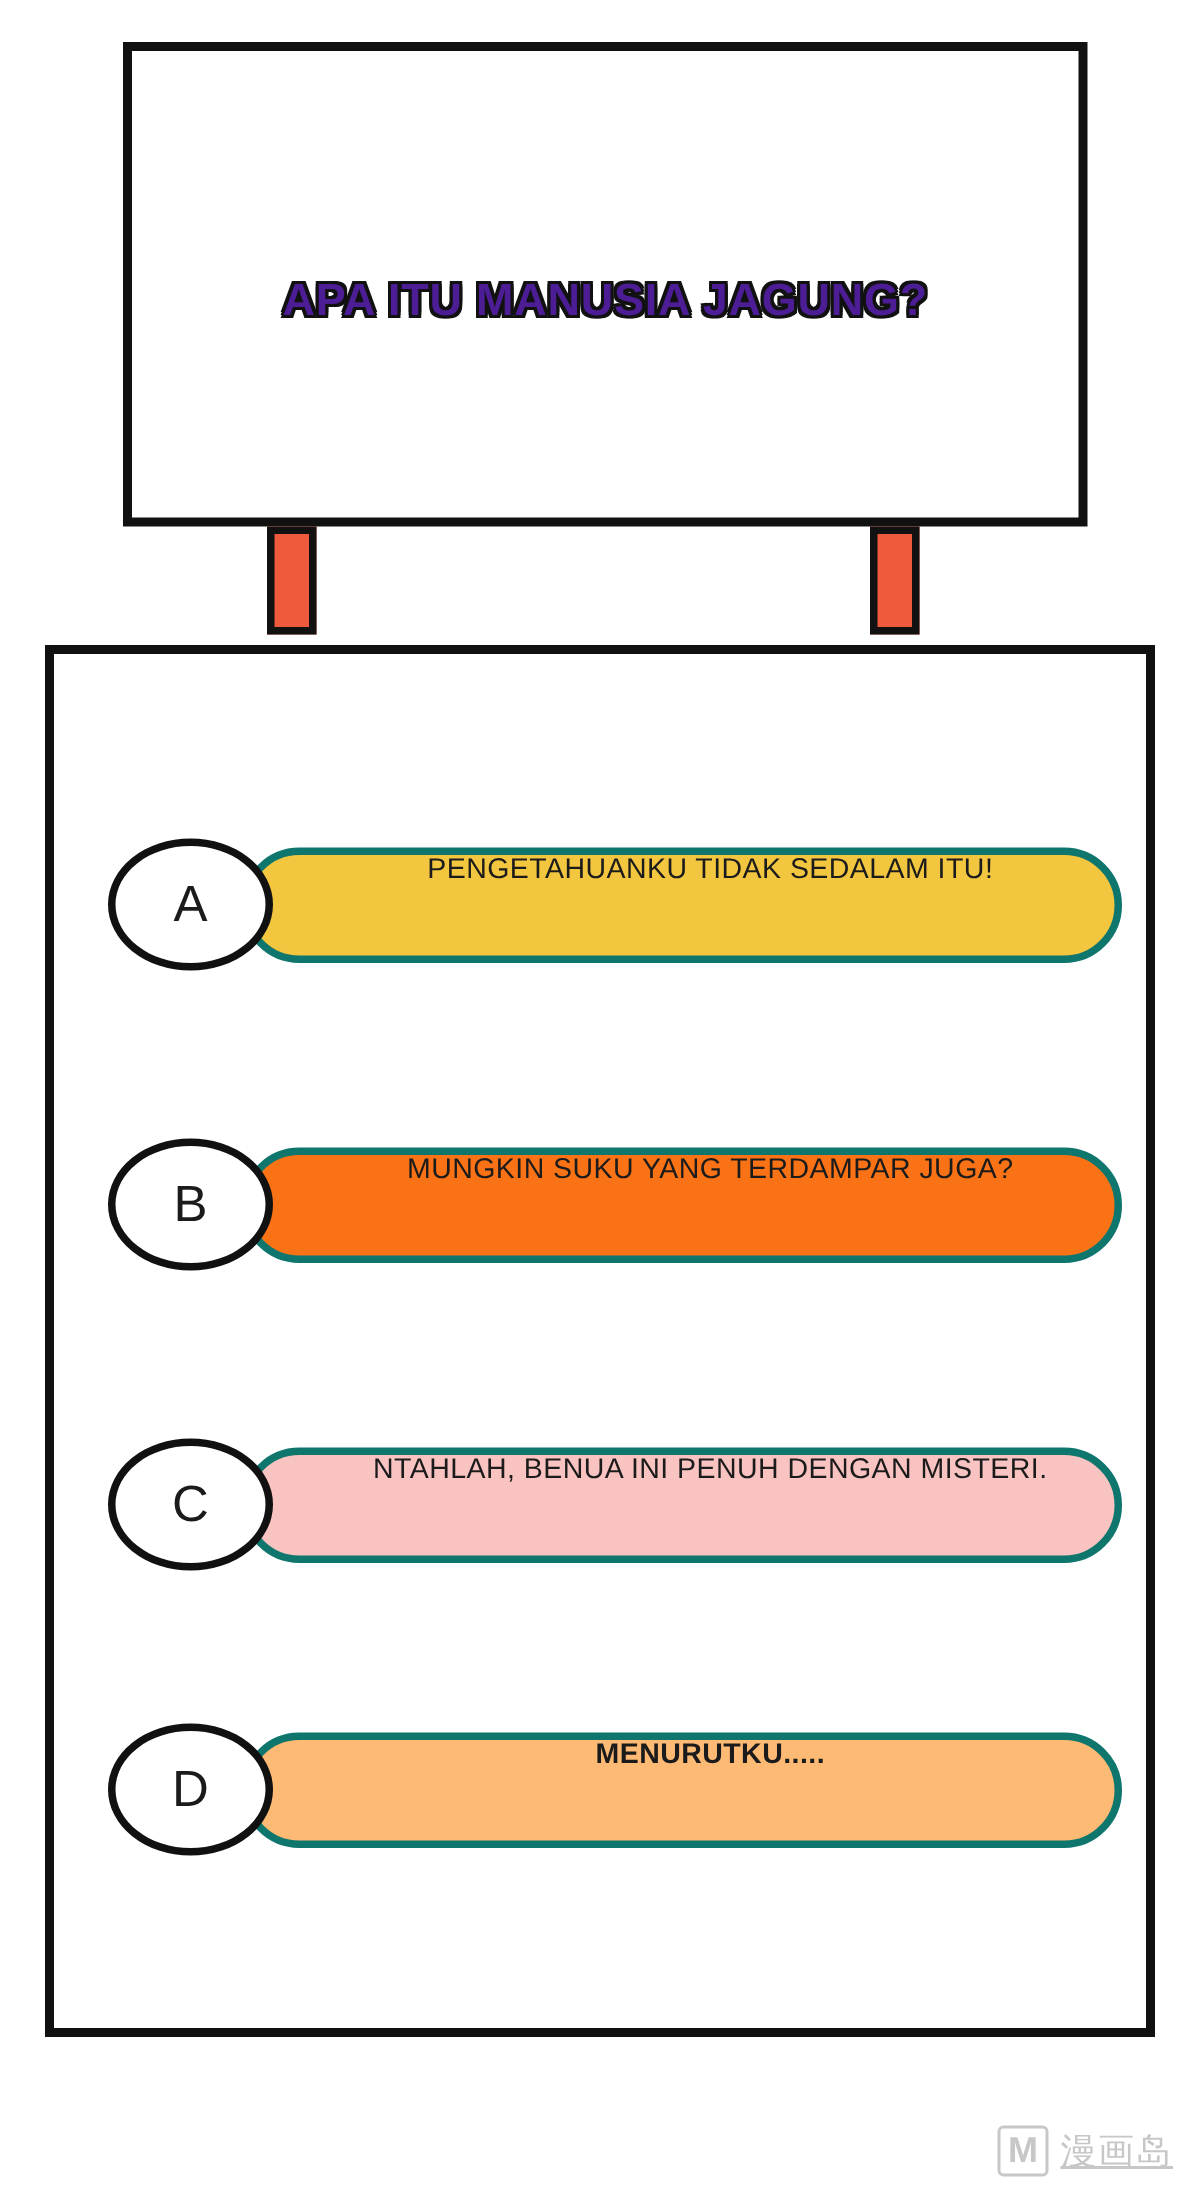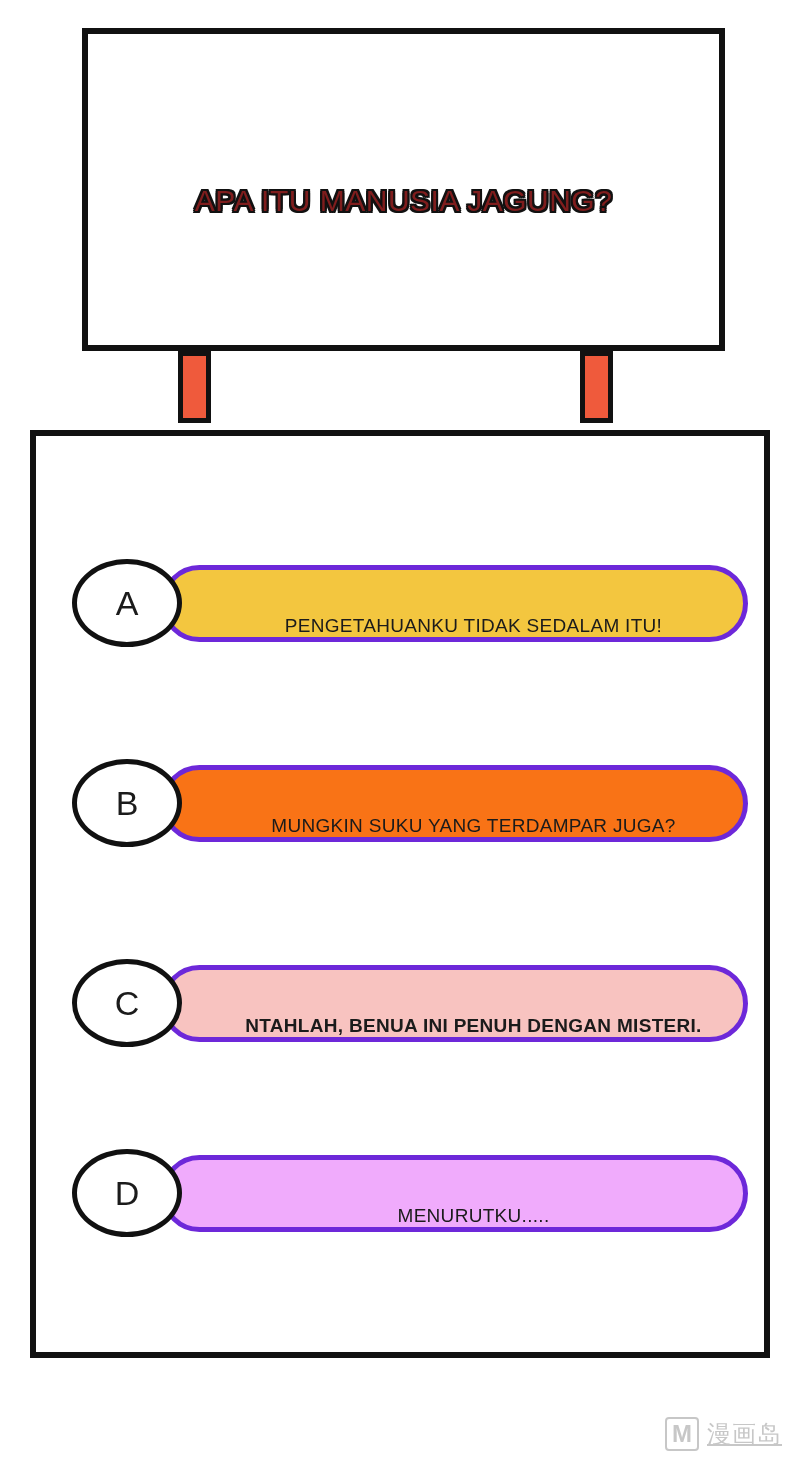--- a/index.html
+++ b/index.html
@@ -26,23 +26,23 @@
     border: 6px solid #111111;
     box-sizing: border-box;
   }
   #question-title {
     position: absolute;
     left: 0;
     right: 0;
     top: 150px;
     text-align: center;
     font-size: 30px;
-    font-weight: normal;
+    font-weight: bold;
     letter-spacing: 0.5px;
-    color: #7f1d1d;
+    color: #4c1d95;
     -webkit-text-stroke: 1.5px #111111;
     paint-order: stroke fill;
     text-shadow:
       -2px -2px 0 #111, 2px -2px 0 #111, -2px 2px 0 #111, 2px 2px 0 #111,
       -2px 0 0 #111, 2px 0 0 #111, 0 -2px 0 #111, 0 2px 0 #111;
   }
 
   
   .board-leg {
     position: absolute;
@@ -77,25 +77,25 @@
   #option-row-1 { top: 323px; }
   #option-row-2 { top: 523px; }
   #option-row-3 { top: 713px; }
 
   .option-bar {
     position: absolute;
     left: 89px;
     top: 6px;
     width: 587px;
     height: 77px;
-    border: 5px solid #6d28d9;
+    border: 5px solid #0f766e;
     border-radius: 40px;
     box-sizing: border-box;
     display: flex;
-    align-items: flex-end;
+    align-items: flex-start;
     justify-content: center;
   }
   .option-text {
     font-size: 19px;
     color: #1b1b1b;
     letter-spacing: 0.3px;
     padding: 0 18px 0 56px;
     text-align: center;
     line-height: 1.1;
   }
@@ -167,28 +167,28 @@
   </div>
 
   <div class="option-row" id="option-row-1">
     <div class="option-bar" id="option-bar-1" style="background: #f97316;">
       <span class="option-text">MUNGKIN SUKU YANG TERDAMPAR JUGA?</span>
     </div>
     <div class="option-letter">B</div>
   </div>
 
   <div class="option-row" id="option-row-2">
-    <div class="option-bar" id="option-bar-2" style="background: rgb(248, 195, 192); font-weight: bold;">
+    <div class="option-bar" id="option-bar-2" style="background: rgb(248, 195, 192);">
       <span class="option-text">NTAHLAH, BENUA INI PENUH DENGAN MISTERI.</span>
     </div>
     <div class="option-letter">C</div>
   </div>
 
   <div class="option-row" id="option-row-3">
-    <div class="option-bar" id="option-bar-3" style="background: #f0abfc;">
+    <div class="option-bar" id="option-bar-3" style="background: #fdba74; font-weight: bold;">
       <span class="option-text">MENURUTKU.....</span>
     </div>
     <div class="option-letter">D</div>
   </div>
 
 </div>
 
 <div id="watermark">
   <div id="watermark-logo">M</div>
   <div id="watermark-text">漫画岛</div>

